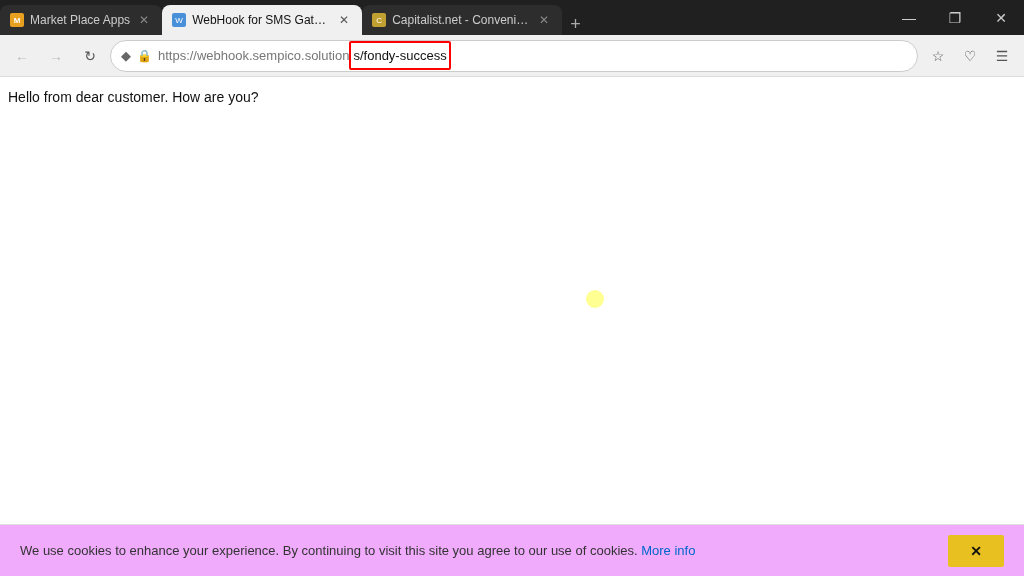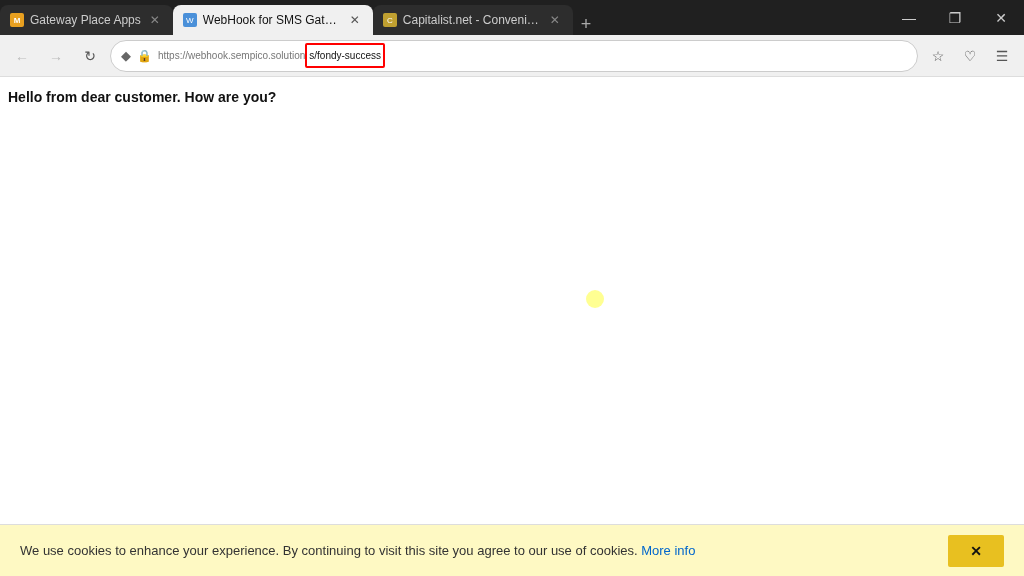--- a/index.html
+++ b/index.html
@@ -169,31 +169,30 @@
     
     .page-content {
       background: #fff;
       padding: 12px 8px;
       height: calc(576px - 35px - 42px - 52px);
       overflow: auto;
     }
     .page-text {
       font-size: 14px;
       color: #111;
-      font-weight: bold;
     }
 
     
     .cookie-banner {
       position: fixed;
       bottom: 0;
       left: 0;
       right: 0;
       height: 52px;
-      background: #fef9c3;
+      background: #f0abfc;
       border-top: 1px solid #ddd;
       display: flex;
       align-items: center;
       padding: 0 20px;
       gap: 10px;
       font-size: 13px;
       color: #333;
     }
     .cookie-text {
       flex: 1;
@@ -228,21 +227,21 @@
     }
   </style>
 </head>
 <body>
 
 <div class="title-bar">
   <div class="tabs-area">
 
     <div class="tab">
       <div class="tab-favicon market">M</div>
-      <span class="tab-label">Gateway Place Apps</span>
+      <span class="tab-label">Market Place Apps</span>
       <span class="tab-close">✕</span>
     </div>
 
     <div class="tab active">
       <div class="tab-favicon webhook">W</div>
       <span class="tab-label">WebHook for SMS Gateway</span>
       <span class="tab-close">✕</span>
     </div>
 
     <div class="tab">
@@ -263,21 +262,21 @@
 
 <div class="toolbar">
   <button class="nav-btn disabled" title="Back">←</button>
   <button class="nav-btn disabled" title="Forward">→</button>
   <button class="nav-btn" title="Refresh">↻</button>
 
   <div class="address-bar-container">
     <span class="shield-icon">◆</span>
     <span class="lock-icon">🔒</span>
 
-    <div style="flex:1; font-size:10px; display:flex; align-items:center; gap:0;">
+    <div style="flex:1; font-size:13px; display:flex; align-items:center; gap:0;">
       <span class="url-normal">https://webhook.sempico.solution</span>
         <span style="border:2px solid red; border-radius:2px; padding:5px 2px; color:#111;">s/fondy-success</span>
     </div>
   </div>
 
   <div class="toolbar-right">
     <button class="toolbar-icon-btn">☆</button>
     <button class="toolbar-icon-btn">♡</button>
     <button class="toolbar-icon-btn">☰</button>
   </div>

